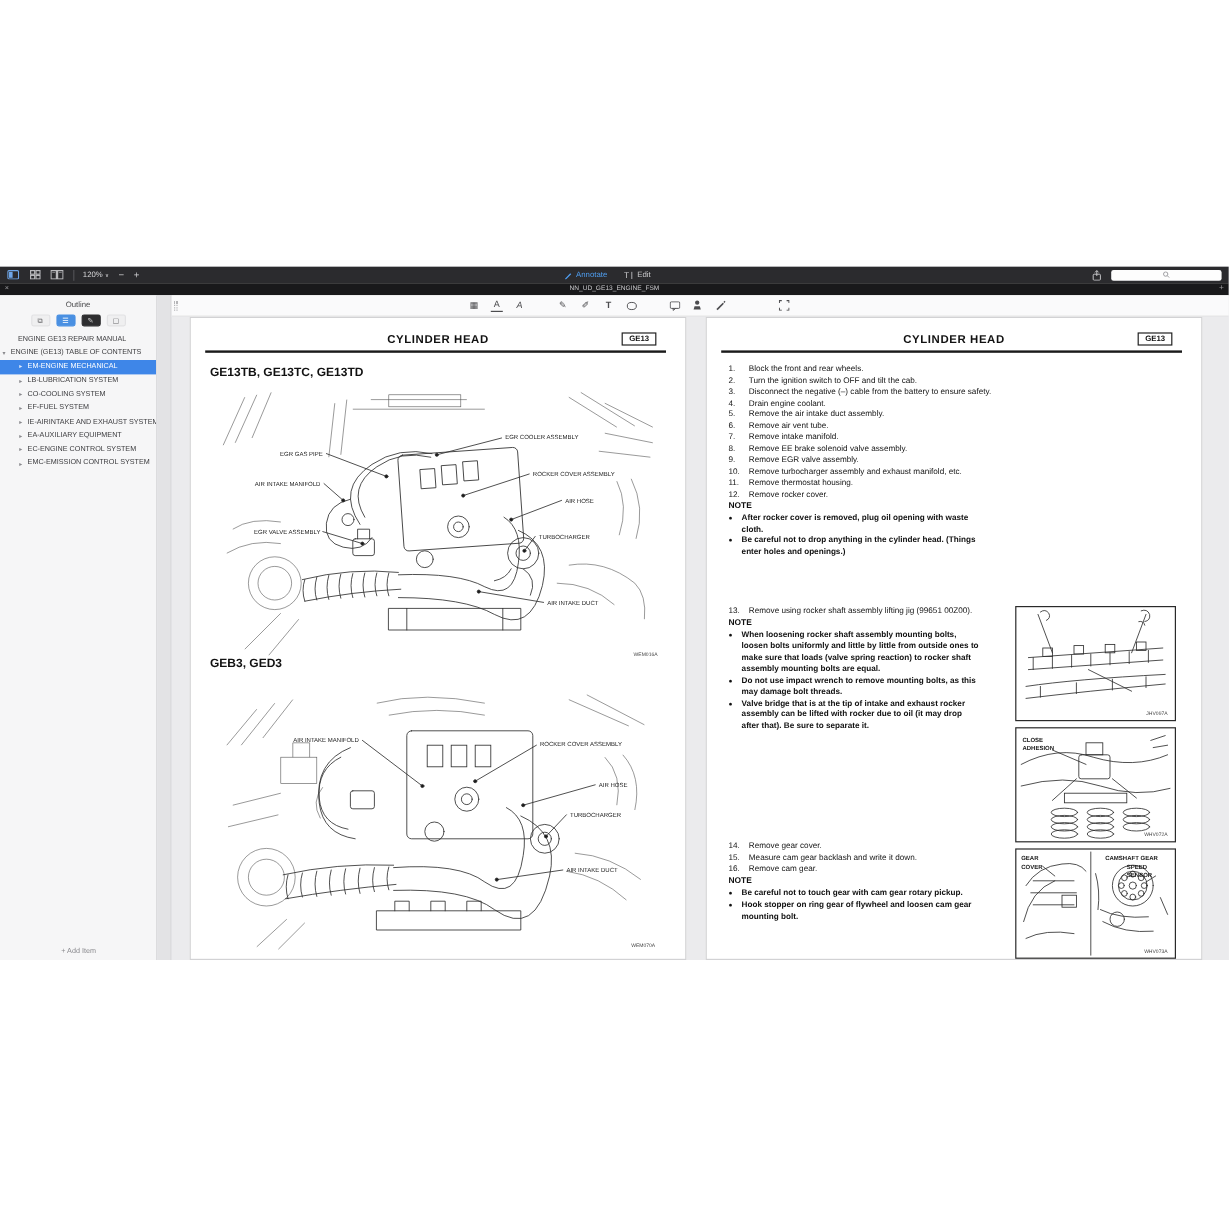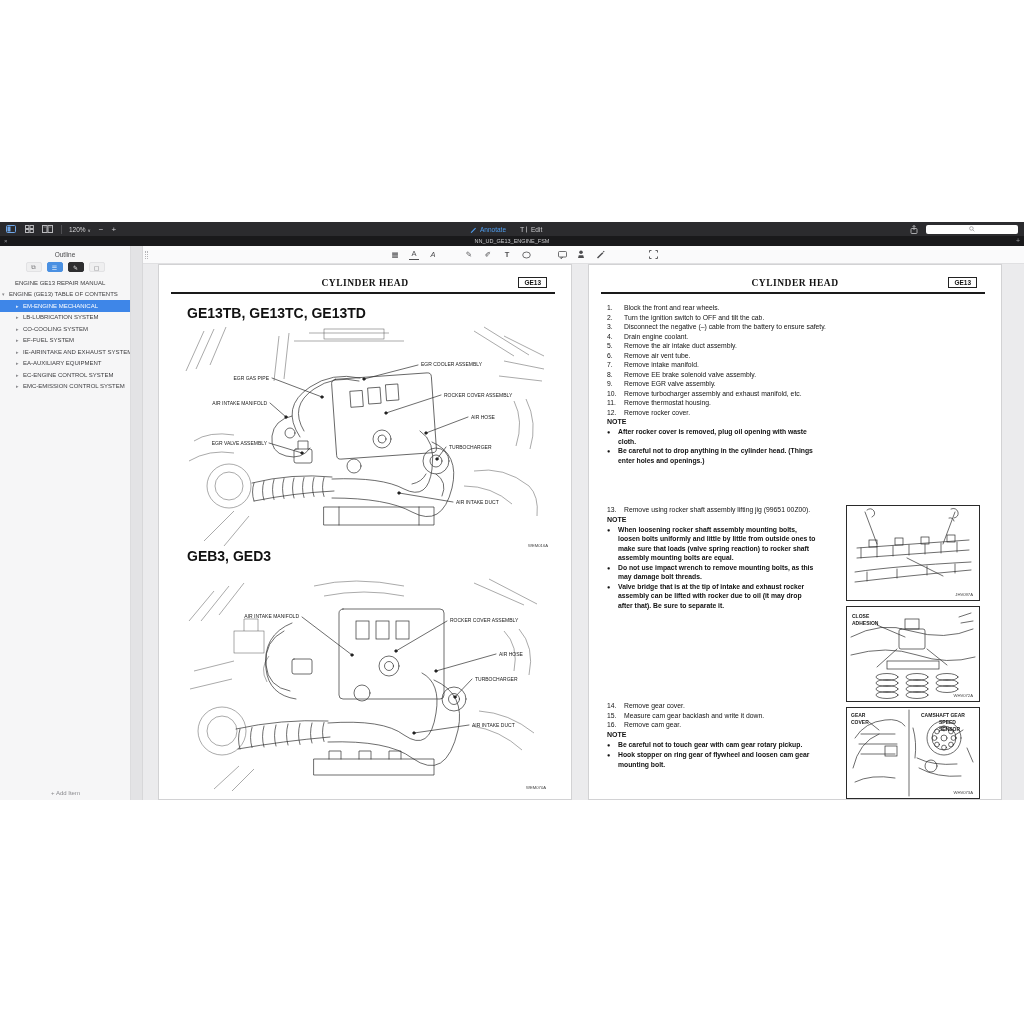--- a/index.html
+++ b/index.html
@@ -49,24 +49,24 @@
   .anno-ic { font-size:7.5px; line-height:1; cursor:pointer; display:flex; align-items:center; justify-content:center; width:10px; height:10px; }
   .anno-gap { width:8px; }
   .ic-underA { border-bottom:1.5px solid #4c4c4f; padding-bottom:0.5px; }
   .ic-italA { font-style:italic; }
 
   
   .doc { position:absolute; top:42px; left:143px; width:881px; height:536px; background:#ebebed; }
   .page { position:absolute; top:0; background:#ffffff; border:1px solid #d2d2d4; height:536px; width:414px; }
   .page-left { left:15px; }
   .page-right { left:445px; }
-  .pg-header { position:absolute; top:13px; left:0; width:100%; text-align:center; font-family:Liberation Serif, serif; font-weight:bold; font-size:9.5px; letter-spacing:0.5px; color:#111; }
+  .pg-header { position:absolute; top:13px; left:0; width:100%; text-align:center; font-family:Liberation Sans, sans-serif; font-weight:bold; font-size:9.5px; letter-spacing:0.5px; color:#111; }
   .pg-badge { position:absolute; top:12px; right:24px; border:1px solid #222; padding:1px 5px; font-size:6.5px; font-weight:bold; color:#111; background:#fff; }
   .pg-rule { position:absolute; top:27px; left:12px; right:16px; height:1.5px; background:#1a1a1a; }
-  .sec-title { position:absolute; left:16px; font-size:14px; font-weight:bold; color:#111;margin-left:12px; }
+  .sec-title { position:absolute; left:16px; font-size:10px; font-weight:bold; color:#111; }
   .fig-label { font-size:5px; fill:#1a1a1a; }
   .fig-code { font-size:4.2px; fill:#444; }
   svg text { font-family:"Liberation Sans", sans-serif; }
   .art { stroke:#2e2e2e; fill:none; stroke-width:0.7; stroke-linecap:round; }
   .art2 { stroke:#555; fill:none; stroke-width:0.5; }
   .dot { fill:#1a1a1a; }
 
   
   .steps { position:absolute; left:18px; top:38px; }
   .step { display:flex; font-size:6.8px; line-height:9.5px; color:#141414; }

